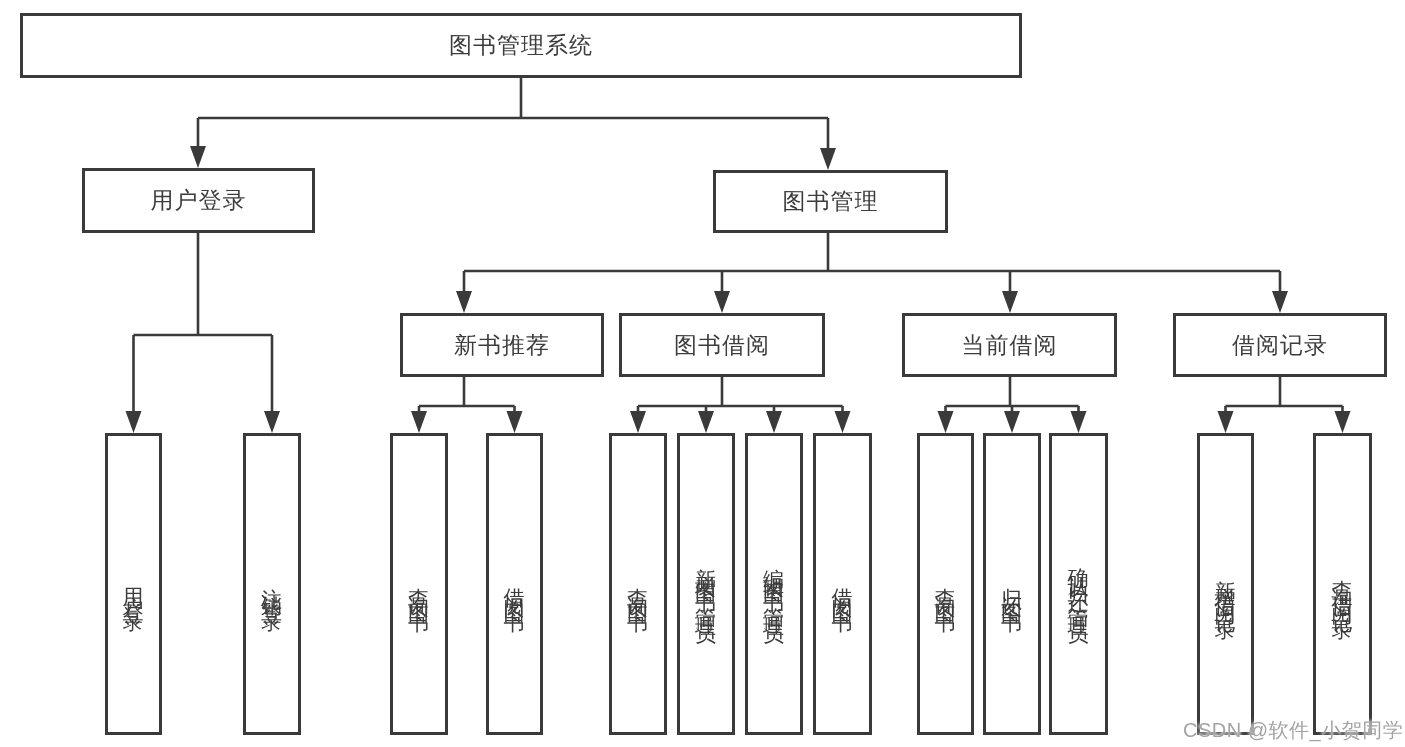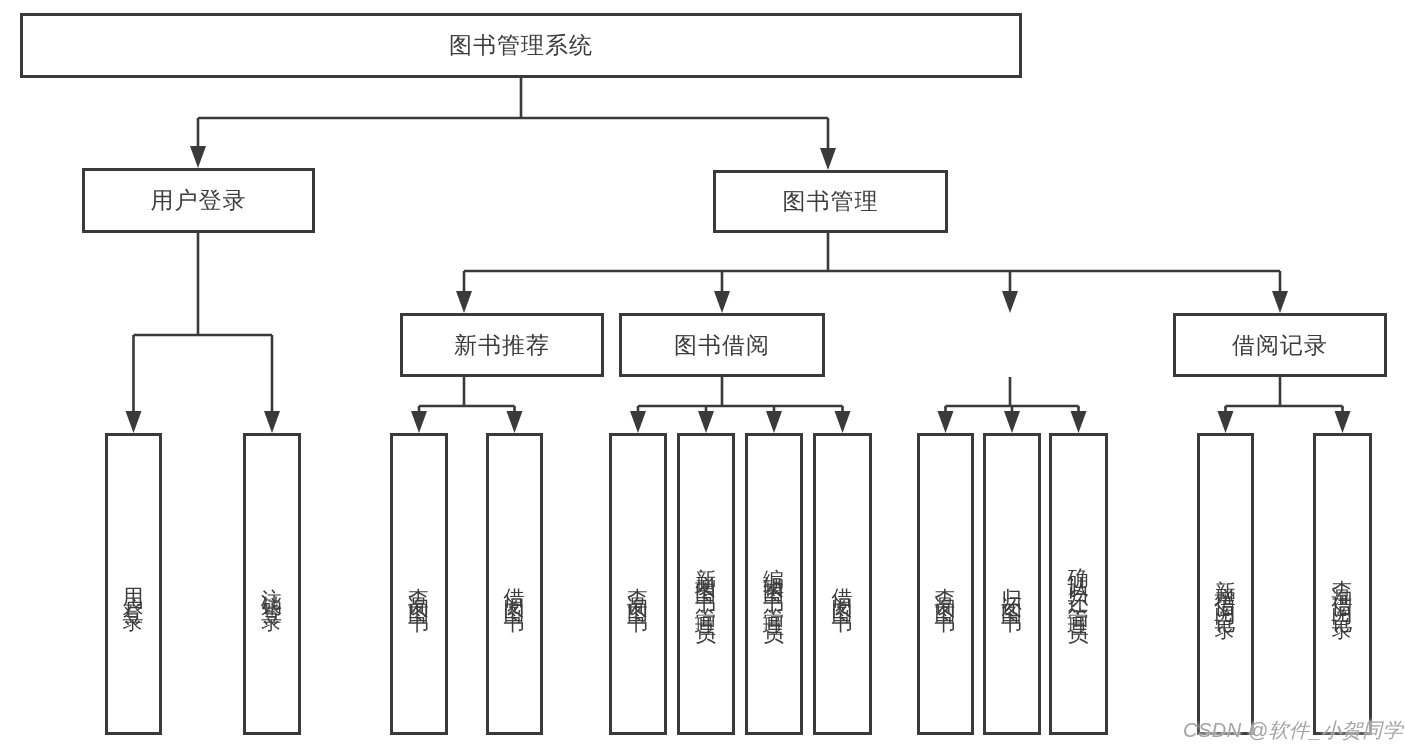--- a/index.html
+++ b/index.html
@@ -48,21 +48,20 @@
   .watermark {
     position: absolute;
     left: 1183px;
     top: 717px;
     z-index: 3;
     font-size: 20px;
     color: #a3a3a3;
     letter-spacing: 0.5px;
     text-shadow: 0 0 3px #ffffff, 0 0 5px #ffffff;
     white-space: nowrap;
-    font-style: italic;
   }
 </style>
 </head>
 <body>
 
 <div class="stage">
 
   <svg class="connectors" viewBox="0 0 1405 747" xmlns="http://www.w3.org/2000/svg">
     <g stroke="#3a3a3a" stroke-width="2.6" fill="none">
 
@@ -103,20 +102,21 @@
     </g>
   </svg>
 
   <div class="node" style="left:20px; top:13px; width:1002px; height:65px;">图书管理系统</div>
 
   <div class="node" style="left:82px; top:168px; width:233px; height:65px;">用户登录</div>
   <div class="node" style="left:713px; top:170px; width:235px; height:63px;">图书管理</div>
 
   <div class="node" style="left:362px; top:313px; width:204px; height:64px;margin-left:38px;">新书推荐</div>
   <div class="node" style="left:619px; top:313px; width:206px; height:64px;text-align:center;">图书借阅</div>
+  <div class="node" style="left:902px; top:313px; width:215px; height:64px;">当前借阅</div>
   <div class="node" style="left:1173px; top:313px; width:214px; height:64px;">借阅记录</div>
 
   <div class="node vert" style="left:105px; top:433px; width:57px; height:302px;">用户登录</div>
   <div class="node vert" style="left:243px; top:433px; width:58px; height:302px;">注销登录</div>
 
   <div class="node vert" style="left:390px; top:433px; width:58px; height:302px;">查询图书</div>
   <div class="node vert" style="left:486px; top:433px; width:57px; height:302px;">借阅图书</div>
 
   <div class="node vert" style="left:609px; top:433px; width:58px; height:302px;">查询图书</div>
   <div class="node vert" style="left:677px; top:433px; width:58px; height:302px;">新增图书（管理员）</div>

